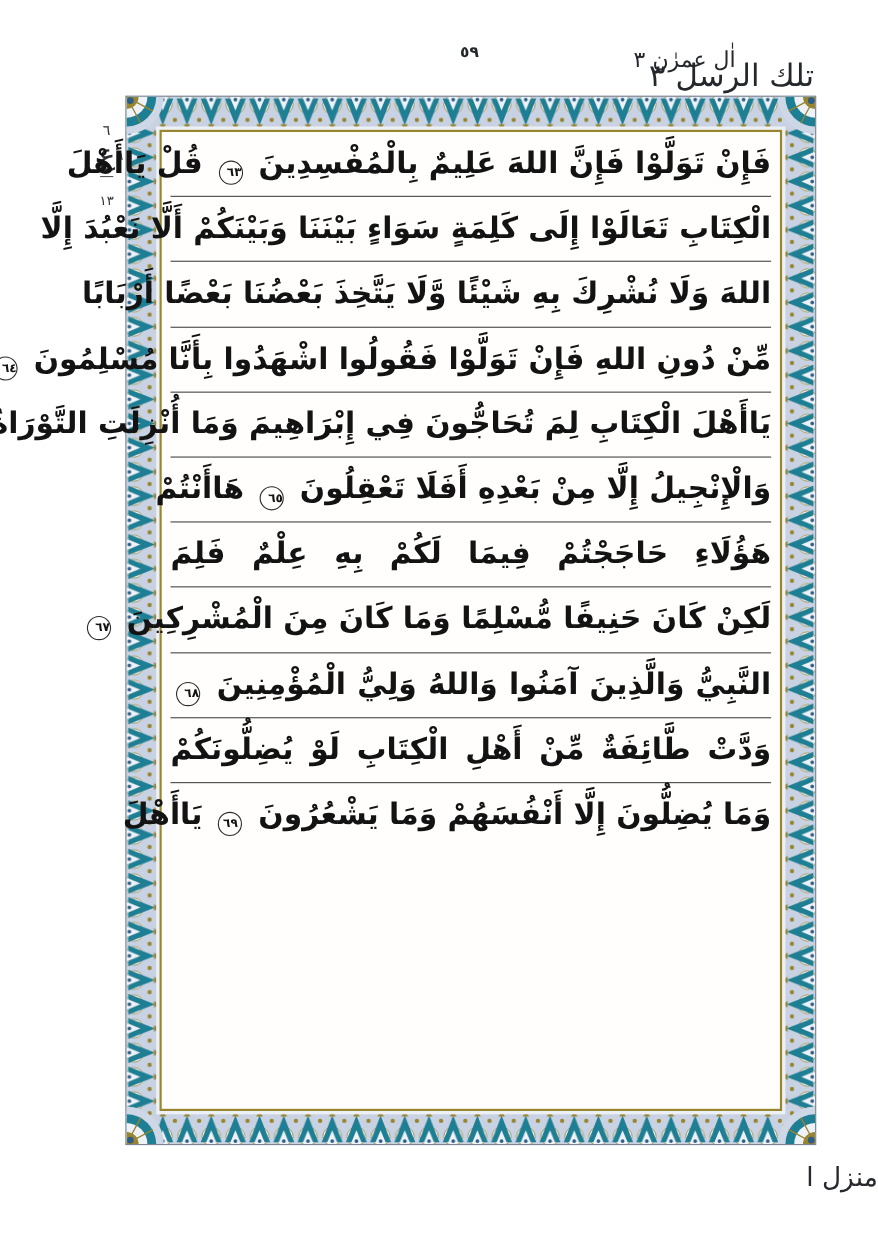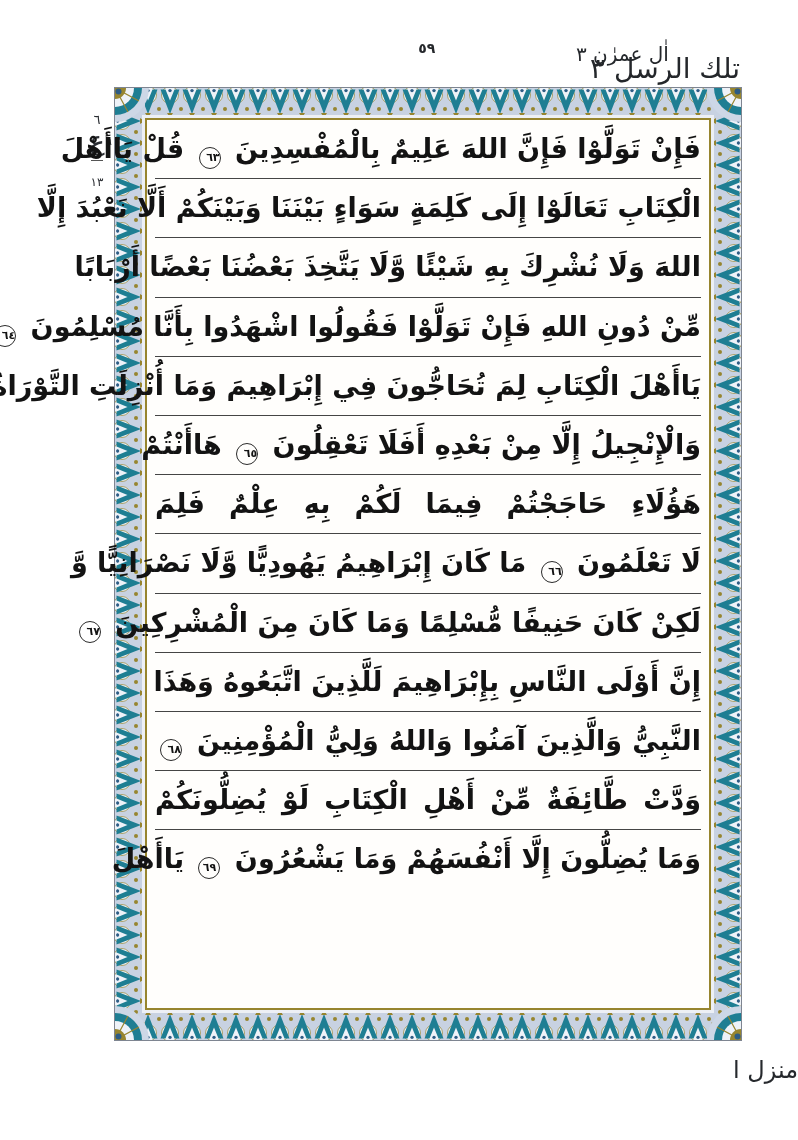--- a/index.html
+++ b/index.html
@@ -172,23 +172,21 @@
 
     <div class="inner">
       <div class="text-area">
           <div class="qline"><span>فَإِنْ تَوَلَّوْا فَإِنَّ اللهَ عَلِيمٌ بِالْمُفْسِدِينَ</span> <span class="ayah-marker">٦٣</span> <span>قُلْ يَاأَهْلَ</span> </div>
           <div class="qline"><span>الْكِتَابِ تَعَالَوْا إِلَى كَلِمَةٍ سَوَاءٍ بَيْنَنَا وَبَيْنَكُمْ أَلَّا نَعْبُدَ إِلَّا</span> </div>
           <div class="qline"><span>اللهَ وَلَا نُشْرِكَ بِهِ شَيْئًا وَّلَا يَتَّخِذَ بَعْضُنَا بَعْضًا أَرْبَابًا</span> </div>
           <div class="qline"><span>مِّنْ دُونِ اللهِ فَإِنْ تَوَلَّوْا فَقُولُوا اشْهَدُوا بِأَنَّا مُسْلِمُونَ</span> <span class="ayah-marker">٦٤</span> </div>
           <div class="qline"><span>يَاأَهْلَ الْكِتَابِ لِمَ تُحَاجُّونَ فِي إِبْرَاهِيمَ وَمَا أُنْزِلَتِ التَّوْرَاةُ</span> </div>
           <div class="qline"><span>وَالْإِنْجِيلُ إِلَّا مِنْ بَعْدِهِ أَفَلَا تَعْقِلُونَ</span> <span class="ayah-marker">٦٥</span> <span>هَاأَنْتُمْ</span> </div>
           <div class="qline"><span>هَؤُلَاءِ حَاجَجْتُمْ فِيمَا لَكُمْ بِهِ عِلْمٌ فَلِمَ</span> </div>
-          <div class="qline"><span>لَا تَعْلَمُونَ</span> <span class="ayah-marker">٦٦</span> <span>مَا كَانَ إِبْرَاهِيمُ يَهُودِيًّا وَّلَا نَصْرَانِيًّا وَّ</span> </div>
           <div class="qline"><span>لَكِنْ كَانَ حَنِيفًا مُّسْلِمًا وَمَا كَانَ مِنَ الْمُشْرِكِينَ</span> <span class="ayah-marker">٦٧</span> </div>
-          <div class="qline"><span>إِنَّ أَوْلَى النَّاسِ بِإِبْرَاهِيمَ لَلَّذِينَ اتَّبَعُوهُ وَهَذَا</span> </div>
           <div class="qline"><span>النَّبِيُّ وَالَّذِينَ آمَنُوا وَاللهُ وَلِيُّ الْمُؤْمِنِينَ</span> <span class="ayah-marker">٦٨</span> </div>
           <div class="qline"><span>وَدَّتْ طَّائِفَةٌ مِّنْ أَهْلِ الْكِتَابِ لَوْ يُضِلُّونَكُمْ</span> </div>
           <div class="qline"><span>وَمَا يُضِلُّونَ إِلَّا أَنْفُسَهُمْ وَمَا يَشْعُرُونَ</span> <span class="ayah-marker">٦٩</span> <span>يَاأَهْلَ</span> </div>
         </div>
     </div>
   </div>
 
   <div class="footer">منزل ا</div>
 
 </div>

